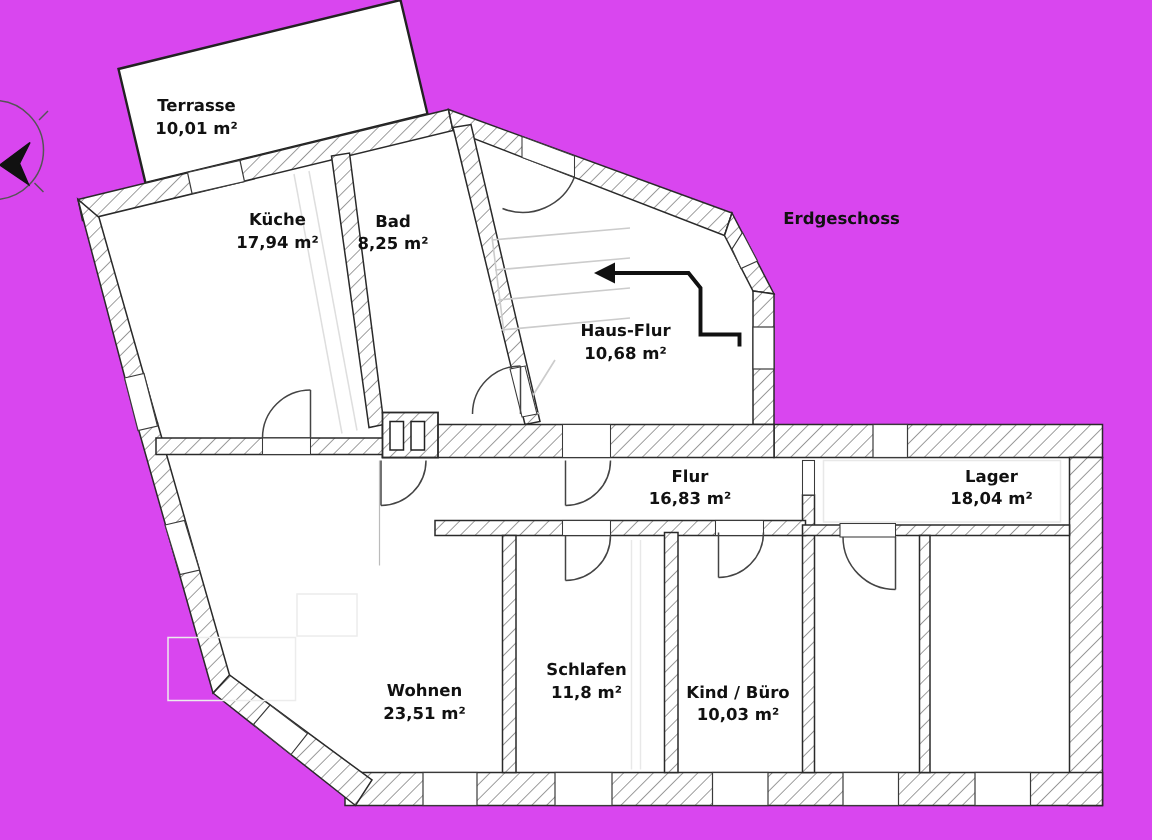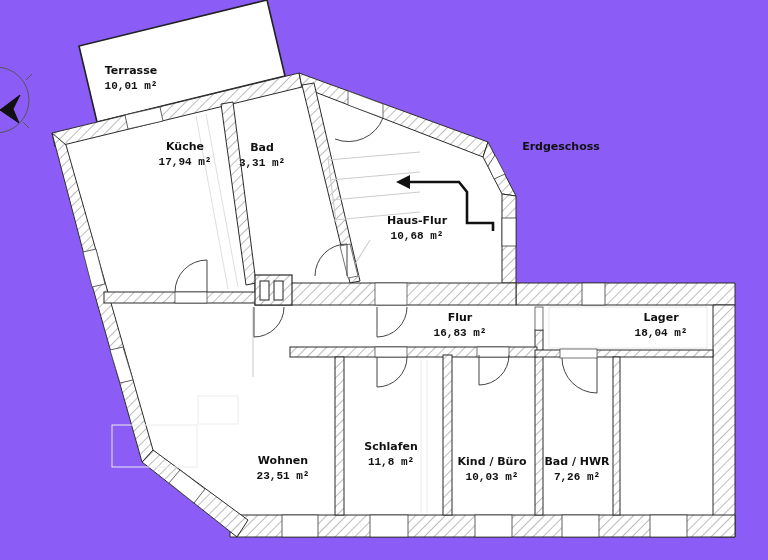--- a/index.html
+++ b/index.html
@@ -1,21 +1,21 @@
 <!DOCTYPE html>
 <html><head>
 <meta charset="utf-8">
 <style>
   html,body{margin:0;padding:0;background:#fff;}
-  .stage{position:relative;width:768px;height:560px;background:#8b5cf6;overflow:hidden;
+  .stage{position:relative;width:768px;height:560px;background:#d946ef;overflow:hidden;
          font-family:"DejaVu Sans","Liberation Sans",sans-serif;}
   .stage svg{position:absolute;left:0;top:0;}
   .room-label{position:absolute;transform:translate(-50%,-50%);text-align:center;
               font-size:11px;font-weight:700;color:#111;line-height:1.35;white-space:nowrap;}
-  .room-label .area{display:block;font-family:Liberation Mono, monospace;}
+  .room-label .area{display:block;}
 </style>
 </head>
 <body>
 
 <div class="stage">
 
 <svg width="768" height="560" viewBox="0 0 768 560">
   <defs>
     <pattern id="hatch" width="7" height="7" patternUnits="userSpaceOnUse" patternTransform="rotate(45)">
       <rect width="7" height="7" fill="#ffffff"></rect>
@@ -131,24 +131,23 @@
   <g>
     <circle cx="-4" cy="100" r="33" fill="none" stroke="#555" stroke-width="1"></circle>
     <line x1="26" y1="80" x2="32" y2="74" stroke="#555" stroke-width="1"></line>
     <line x1="23" y1="122" x2="29" y2="128" stroke="#555" stroke-width="1"></line>
     <polygon points="0,110 20,95 13,109 19,123" fill="#111" stroke="#111" stroke-width="1"></polygon>
   </g>
 </svg>
 
 <div class="room-label" style="left:131px;top:79px"><span>Terrasse</span><span class="area">10,01 m²</span></div>
 <div class="room-label" style="left:185px;top:155px"><span>Küche</span><span class="area">17,94 m²</span></div>
-<div class="room-label" style="left:262px;top:156px"><span>Bad</span><span class="area">3,31 m²</span></div>
+<div class="room-label" style="left:262px;top:156px"><span>Bad</span><span class="area">8,25 m²</span></div>
 <div class="room-label" style="left:417px;top:229px"><span>Haus-Flur</span><span class="area">10,68 m²</span></div>
 <div class="room-label" style="left:460px;top:326px"><span>Flur</span><span class="area">16,83 m²</span></div>
 <div class="room-label" style="left:661px;top:326px"><span>Lager</span><span class="area">18,04 m²</span></div>
 <div class="room-label" style="left:283px;top:469px"><span>Wohnen</span><span class="area">23,51 m²</span></div>
 <div class="room-label" style="left:391px;top:455px"><span>Schlafen</span><span class="area">11,8 m²</span></div>
 <div class="room-label" style="left:492px;top:470px"><span>Kind / Büro</span><span class="area">10,03 m²</span></div>
-<div class="room-label" style="left:577px;top:470px"><span>Bad / HWR</span><span class="area">7,26 m²</span></div>
 
 <div class="room-label" style="left:561px;top:147px">Erdgeschoss</div>
 
 </div>
 
 </body></html>

